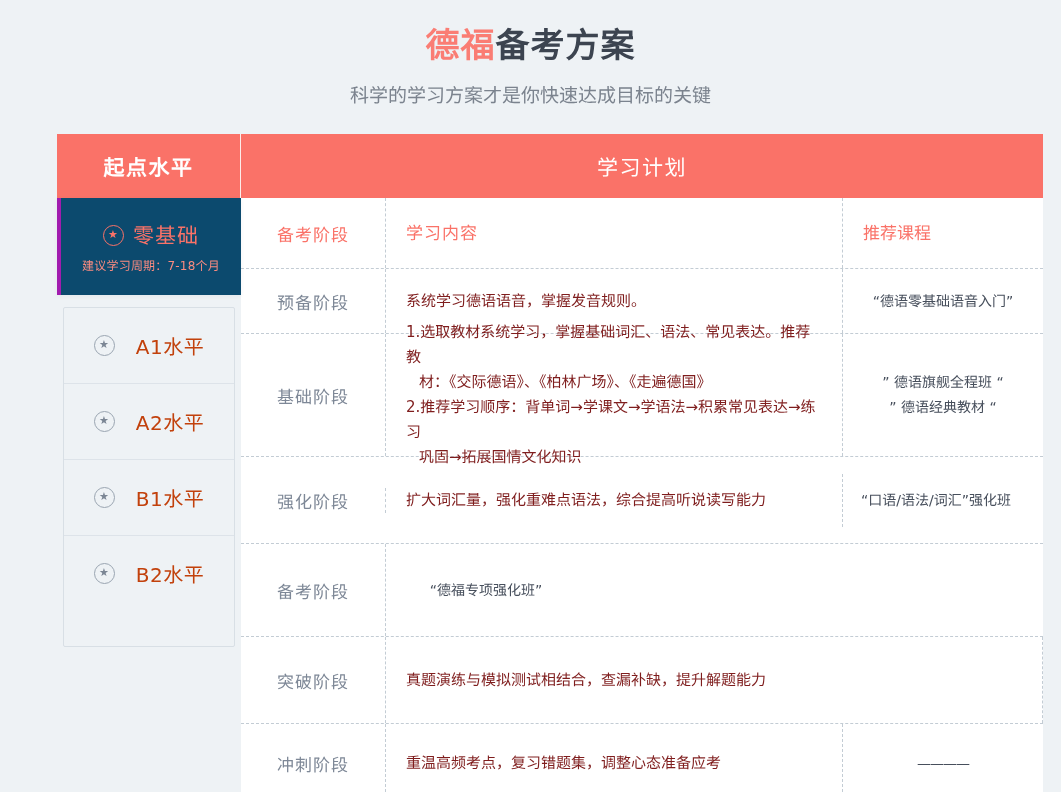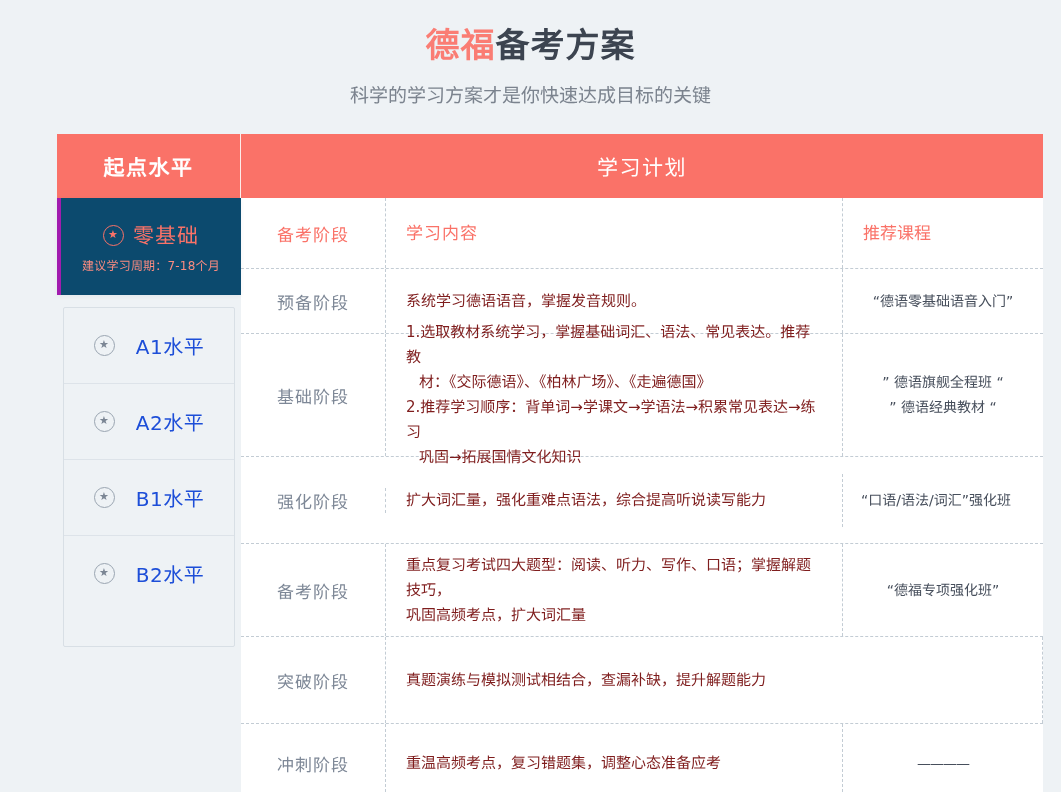--- a/index.html
+++ b/index.html
@@ -118,21 +118,21 @@
     border-radius: 2px;
     height: 340px;
     box-sizing: border-box;
   }
   .level-item {
     height: 75px;
     display: flex;
     align-items: center;
     justify-content: center;
     gap: 21px;
-    color: #1d4ed8;
+    color: #c2410c;
     font-size: 20px;
     letter-spacing: 0.5px;
     border-bottom: 1px solid #dde3e9;
     cursor: pointer;
   }
   .level-item:last-child {
     border-bottom: none;
   }
 
   
@@ -343,26 +343,20 @@
         </div>
         <div class="c-course" style="justify-content:flex-start;text-align:left;padding-left:18px;">
           <div>
             <div>“口语/语法/词汇”强化班</div>
           </div>
         </div>
       </div>
 
       <div class="plan-row" style="height:92px;">
         <div class="c-stage">备考阶段</div>
-        <div class="c-content">
-          <div class="content-lines">
-            <div>重点复习考试四大题型：阅读、听力、写作、口语；掌握解题技巧，</div>
-            <div>巩固高频考点，扩大词汇量</div>
-          </div>
-        </div>
         <div class="c-course">
           <div>
             <div>“德福专项强化班”</div>
           </div>
         </div>
       </div>
 
       <div class="plan-row" style="height:86px;">
         <div class="c-stage">突破阶段</div>
         <div class="c-content">

